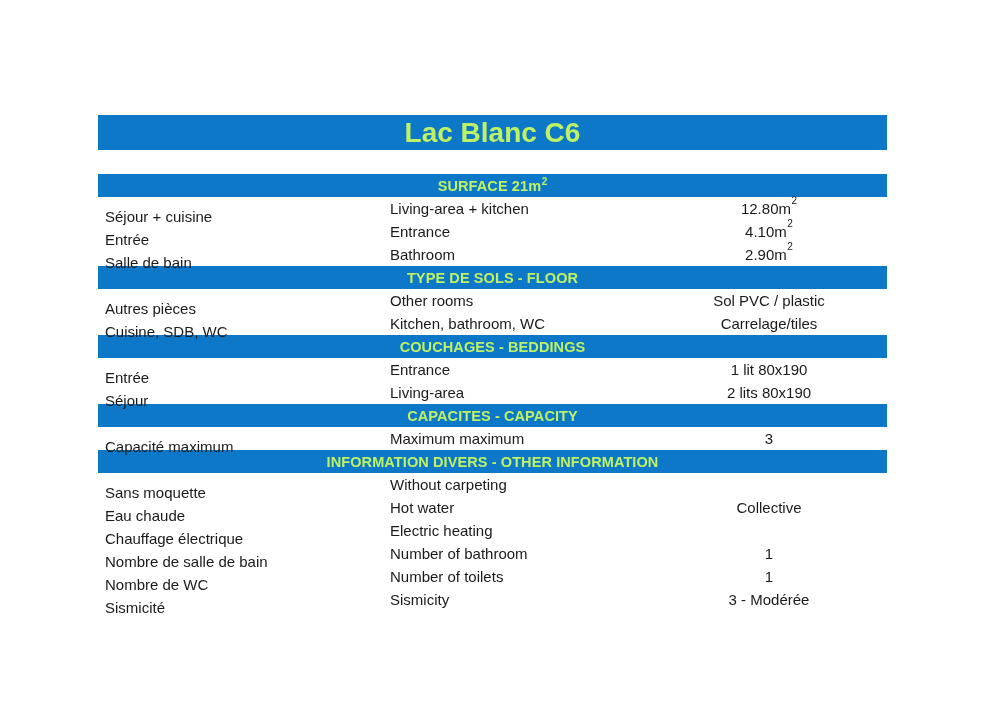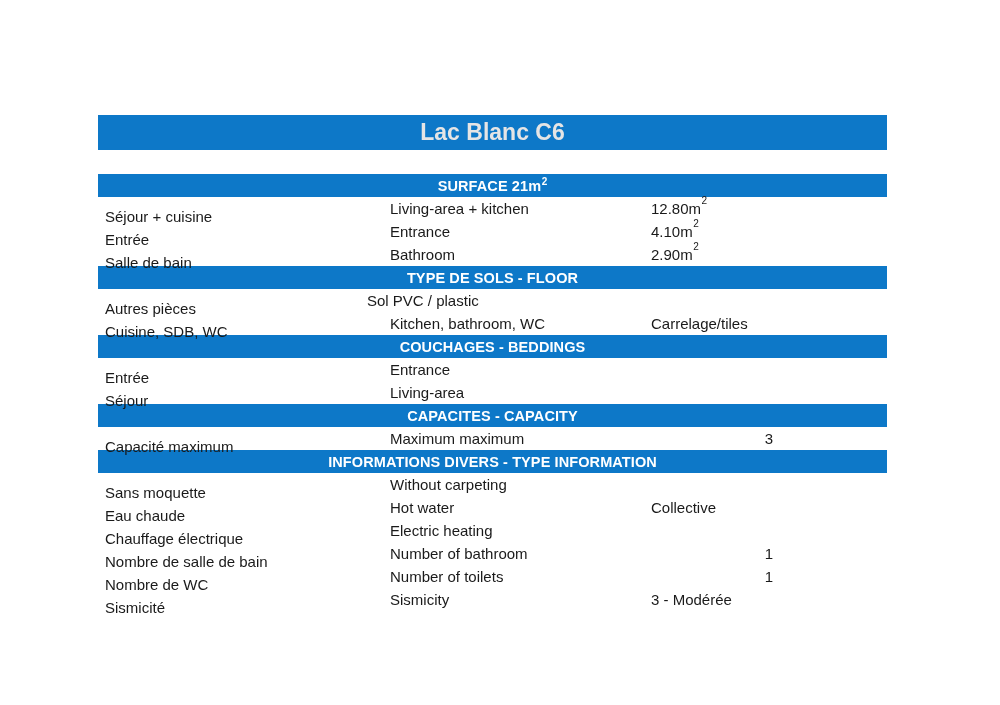--- a/index.html
+++ b/index.html
@@ -6,40 +6,40 @@
   html, body { margin:0; padding:0; background:#ffffff; }
   body {
     width:1000px; height:705px;
     font-family:"Liberation Sans", sans-serif;
     color:var(--text);
   }
   .page { position:relative; width:1000px; height:705px; background:#ffffff; overflow:hidden; }
 
   .title-bar {
     position:absolute; left:98px; top:115px; width:789px; height:35px;
-    background:var(--accent); color:#e5e5e5;
+    background:var(--accent); color:#bef264;
     display:flex; align-items:center; justify-content:center;
-    font-weight:700; font-size:23px;
+    font-weight:700; font-size:28px;
   }
 
   .info-table { position:absolute; left:98px; top:174px; width:789px; }
 
   .section-header {
-    height:23px; background:var(--accent); color:#ffffff;
+    height:23px; background:var(--accent); color:#bef264;
     display:flex; align-items:center; justify-content:center;
     font-weight:700; font-size:14.5px; letter-spacing:0.1px;
   }
   .section-header sup, .cell-val sup {
     font-size:10px; line-height:0; position:relative; top:-4px; margin-left:0.5px;
   }
 
   .row { height:23px; display:flex; align-items:center; font-size:15px; color:var(--text); }
   .cell-fr { width:269px; padding-left:7px; box-sizing:border-box; white-space:nowrap;margin-top:16px; }
   .cell-en { width:261px; white-space:nowrap;margin-left:23px; }
-  .cell-val { flex:1; white-space:nowrap; }
+  .cell-val { flex:1; white-space:nowrap;text-align:center; }
   .cell-val.center { text-align:center; }
 </style>
 </head>
 <body>
 
 <div class="page">
   <div class="title-bar">
     <span>Lac Blanc C6</span>
   </div>
   <div class="info-table" id="info-table">
@@ -60,48 +60,51 @@
       <div class="row">
         <span class="cell-fr">Salle de bain</span>
         <span class="cell-en">Bathroom</span>
         <span class="cell-val"><span>2.90m</span><sup>2</sup></span>
       </div>
       <div class="section-header">
         <span>TYPE DE SOLS - FLOOR</span>
       </div>
       <div class="row">
         <span class="cell-fr">Autres pièces</span>
+        <span class="cell-en">Other rooms</span>
         <span class="cell-val"><span>Sol PVC / plastic</span></span>
       </div>
       <div class="row">
         <span class="cell-fr">Cuisine, SDB, WC</span>
         <span class="cell-en">Kitchen, bathroom, WC</span>
         <span class="cell-val"><span>Carrelage/tiles</span></span>
       </div>
       <div class="section-header">
         <span>COUCHAGES - BEDDINGS</span>
       </div>
       <div class="row">
         <span class="cell-fr">Entrée</span>
         <span class="cell-en">Entrance</span>
+        <span class="cell-val"><span>1 lit 80x190</span></span>
       </div>
       <div class="row">
         <span class="cell-fr">Séjour</span>
         <span class="cell-en">Living-area</span>
+        <span class="cell-val"><span>2 lits 80x190</span></span>
       </div>
       <div class="section-header">
         <span>CAPACITES - CAPACITY</span>
       </div>
       <div class="row">
         <span class="cell-fr">Capacité maximum</span>
         <span class="cell-en">Maximum maximum</span>
         <span class="cell-val center"><span>3</span></span>
       </div>
       <div class="section-header">
-        <span>INFORMATIONS DIVERS - TYPE INFORMATION</span>
+        <span>INFORMATION DIVERS - OTHER INFORMATION</span>
       </div>
       <div class="row">
         <span class="cell-fr">Sans moquette</span>
         <span class="cell-en">Without carpeting</span>
         <span class="cell-val"><span></span></span>
       </div>
       <div class="row">
         <span class="cell-fr">Eau chaude</span>
         <span class="cell-en">Hot water</span>
         <span class="cell-val"><span>Collective</span></span>

